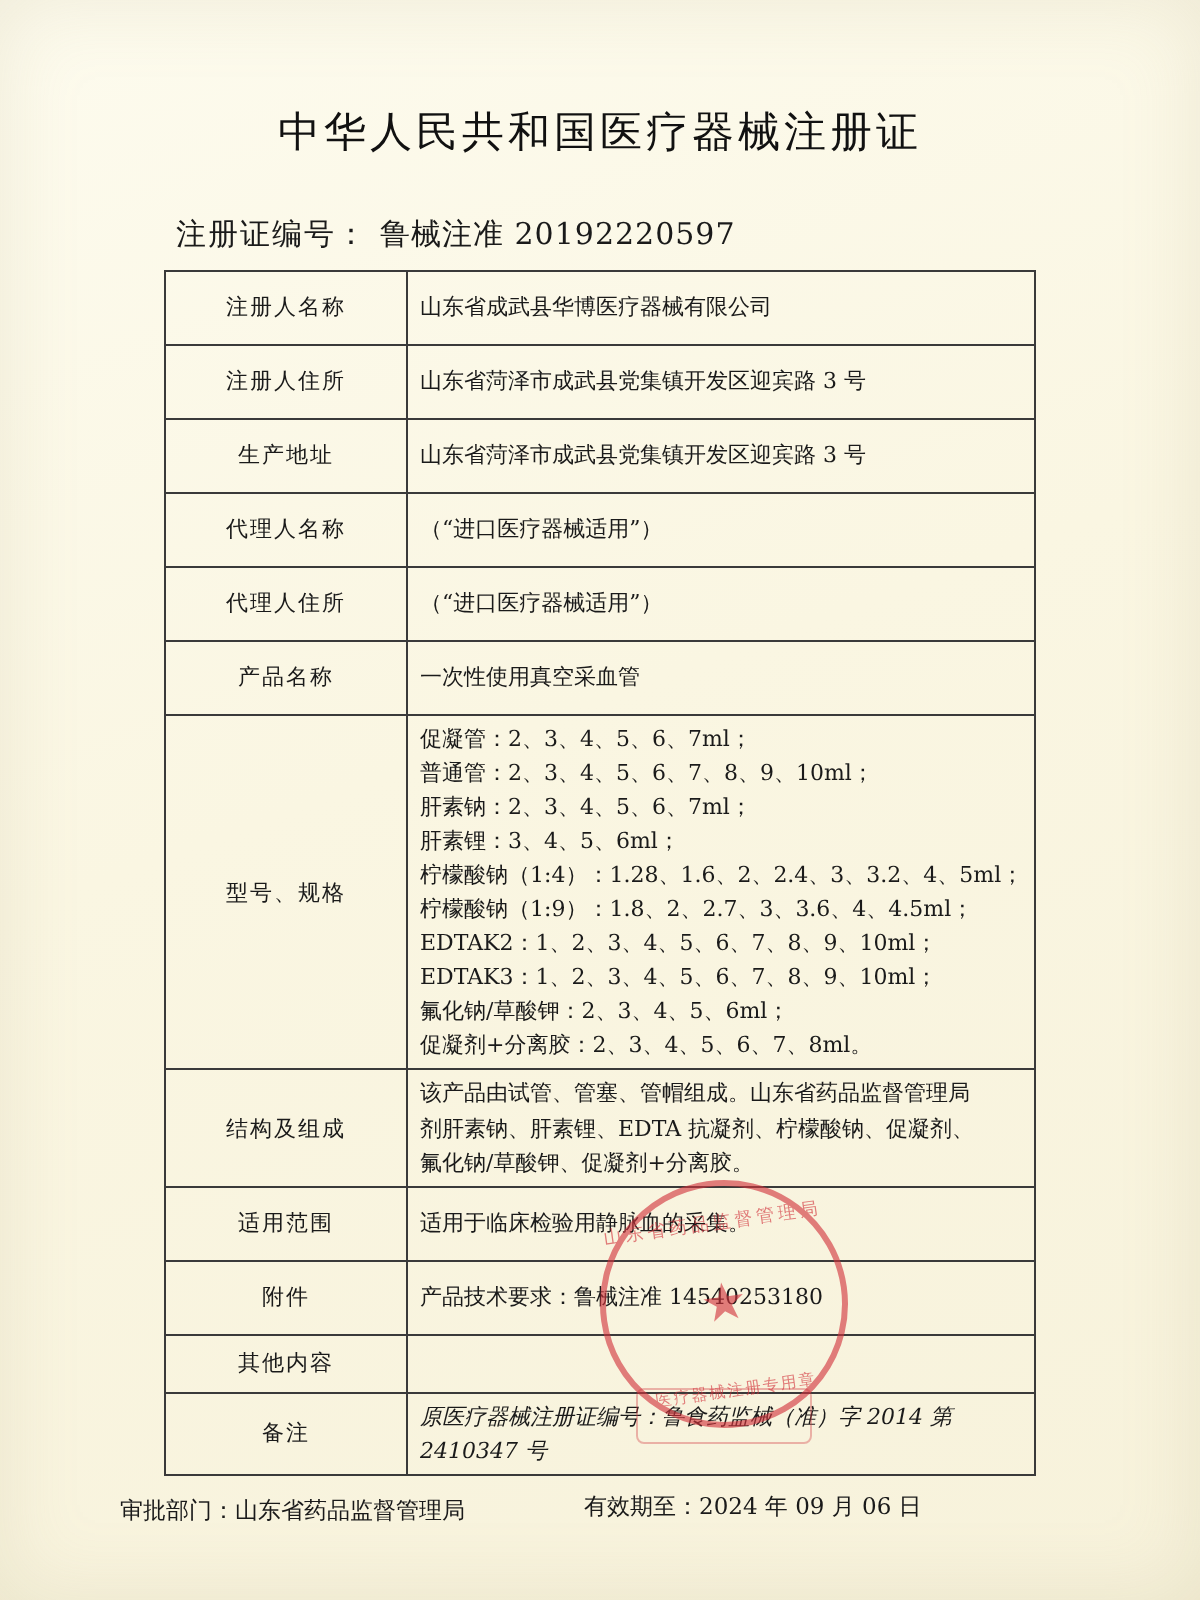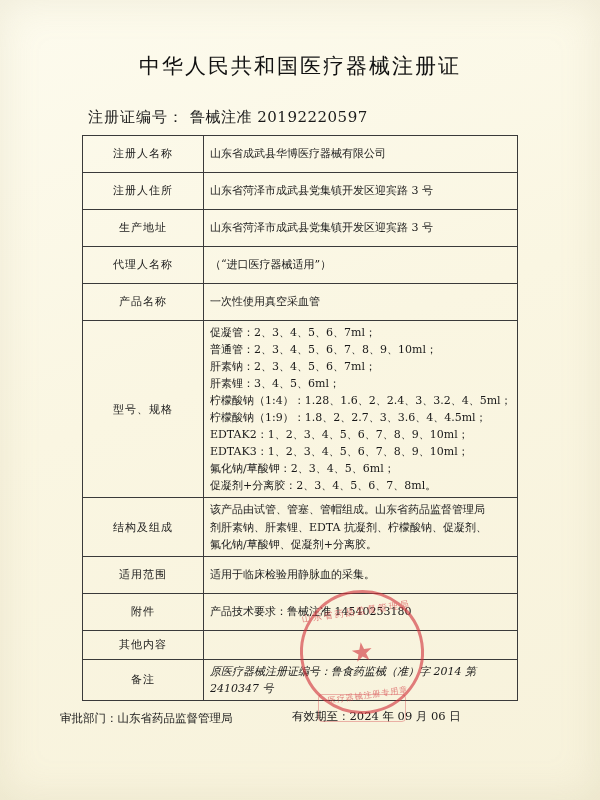--- a/index.html
+++ b/index.html
@@ -156,20 +156,24 @@
       <tr>
         <td class="key tall">注册人住所</td>
         <td class="val tall">山东省菏泽市成武县党集镇开发区迎宾路 3 号</td>
       </tr>
       <tr>
         <td class="key tall">生产地址</td>
         <td class="val tall">山东省菏泽市成武县党集镇开发区迎宾路 3 号</td>
       </tr>
       <tr>
         <td class="key tall">代理人名称</td>
+        <td class="val tall">（“进口医疗器械适用”）</td>
+      </tr>
+      <tr>
+        <td class="key tall">代理人住所</td>
         <td class="val tall">（“进口医疗器械适用”）</td>
       </tr>
       <tr>
         <td class="key tall">产品名称</td>
         <td class="val tall">一次性使用真空采血管</td>
       </tr>
 
       <tr>
         <td class="key">型号、规格</td>
         <td class="val">

